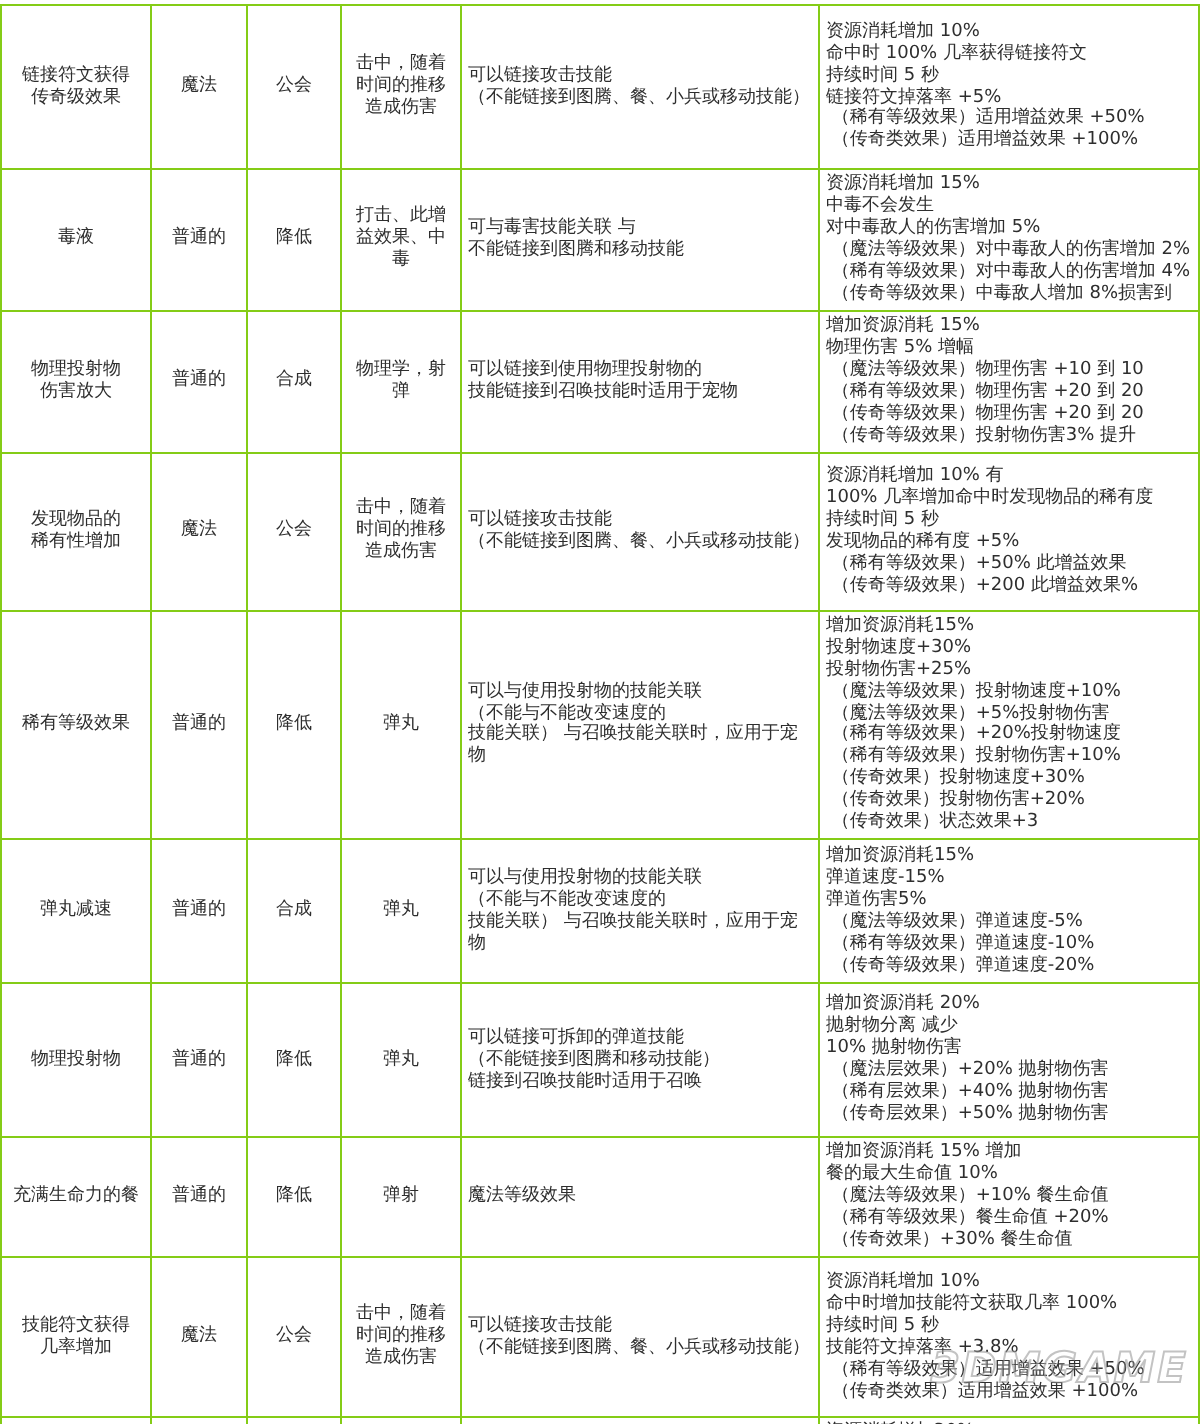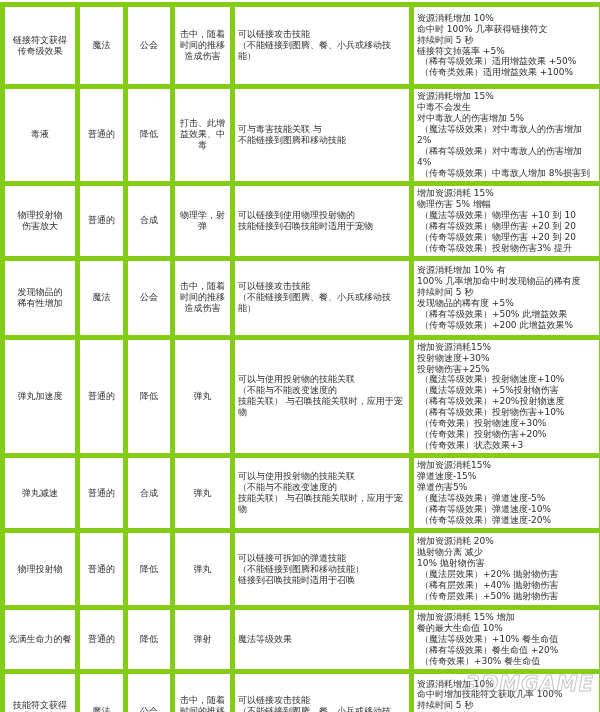--- a/index.html
+++ b/index.html
@@ -6,21 +6,21 @@
   body{
     width:600px;height:712px;overflow:hidden;background:#ffffff;
     font-family:"DejaVu Sans","Liberation Sans",sans-serif;
   }
   .page{position:relative;width:600px;height:712px;overflow:hidden;}
   table{
     border-collapse:collapse;table-layout:fixed;width:599px;
     font-size:9px;color:#2e2e2e;margin-top:2px;
   }
   td{
-    border:5px solid #84cc16;
+    border:1px solid #84cc16;
     padding:2px 3px;
     vertical-align:middle;
     line-height:1.22;
     overflow:hidden;
   }
   td.center{text-align:center;white-space:pre-line;}
   td.left{text-align:left;white-space:pre-wrap;word-break:break-all;}
   col.c-name{width:75px;}
   col.c-rarity{width:48px;}
   col.c-category{width:47px;}
@@ -118,21 +118,21 @@
 （不能链接到图腾、餐、小兵或移动技能）</td>
     <td class="left">资源消耗增加 10% 有
 100% 几率增加命中时发现物品的稀有度
 持续时间 5 秒
 发现物品的稀有度 +5%
  （稀有等级效果）+50% 此增益效果
  （传奇等级效果）+200 此增益效果%</td>
   </tr>
 
   <tr>
-    <td class="center">弹丸加速度</td>
+    <td class="center">稀有等级效果</td>
     <td class="center">普通的</td>
     <td class="center">降低</td>
     <td class="center">弹丸</td>
     <td class="left">可以与使用投射物的技能关联
 （不能与不能改变速度的
 技能关联） 与召唤技能关联时，应用于宠物</td>
     <td class="left">增加资源消耗15%
 投射物速度+30%
 投射物伤害+25%
  （魔法等级效果）投射物速度+10%

